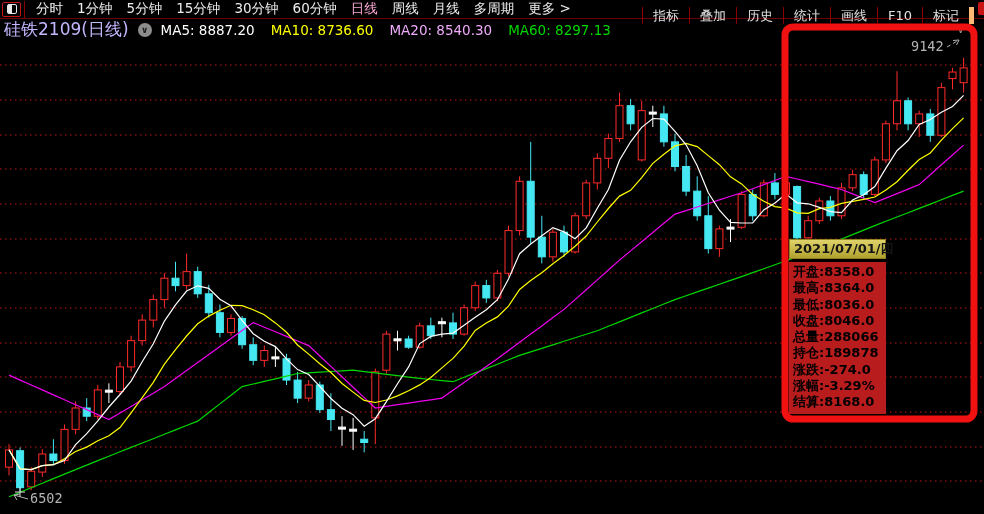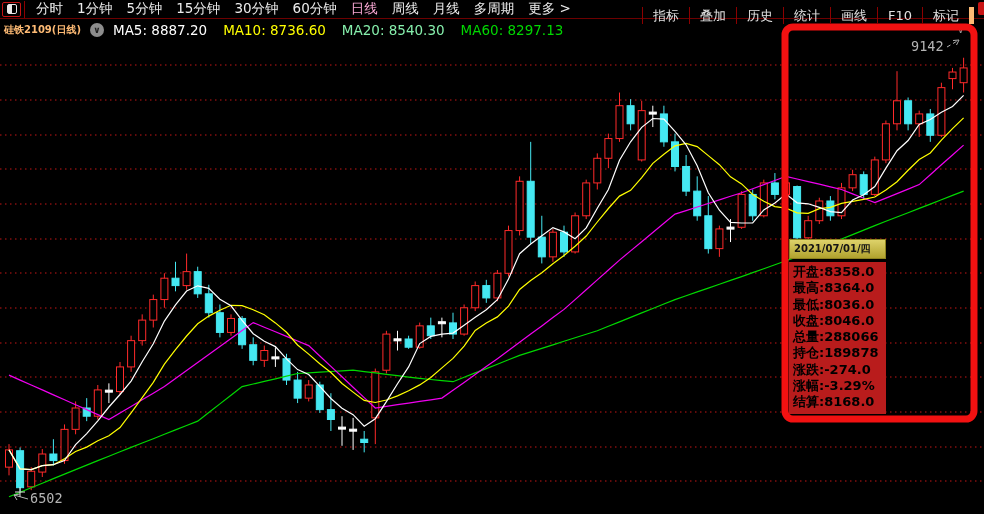--- a/index.html
+++ b/index.html
@@ -14,30 +14,30 @@
   .vsep{width:1px;height:17px;background:#8b0000;margin-right:4px;}
   .periods{display:flex;align-items:center;}
   .ptab{color:#ececec;font-size:13.5px;margin:0 7px;white-space:nowrap;cursor:default;}
   .ptab.active{color:#f9a8d4;}
   .rbtns{position:absolute;right:10px;top:0;height:31px;display:flex;align-items:center;}
   .rbtn{color:#e2e2e2;font-size:13px;padding:0 10px;height:17px;line-height:17px;border-left:1px solid #8b0000;white-space:nowrap;}
   .rbtn:last-child{border-right:5px solid #fdba74;}
   .stub{position:absolute;right:0;top:2px;width:6px;height:13px;background:#c81414;border-radius:2px 0 0 2px;z-index:4;}
   
   .row2{position:absolute;top:19px;left:4px;height:21px;display:flex;align-items:center;z-index:4;}
-  .inst{color:#fdba74;font-size:10px;white-space:nowrap;font-weight:bold;}
+  .inst{color:#c4b5fd;font-size:17px;white-space:nowrap;}
   .ddicon{width:14px;height:14px;border-radius:50%;background:#8d8d8d;color:#1e1e1e;font-size:9px;
     line-height:14px;text-align:center;margin:0 9px;font-weight:bold;}
   .maitem{font-size:13.5px;margin-right:16px;white-space:nowrap;}
   
   #chart{position:absolute;top:0;left:0;z-index:1;}
   
   .tooltip{position:absolute;left:789px;top:239px;z-index:6;width:97px;}
   .tt-head{height:18px;line-height:18px;background:linear-gradient(#ded26a,#b1a22e);
-    border:1px solid #8f841f;color:#141414;font-size:10px;font-weight:bold;padding-left:4px;white-space:nowrap;}
+    border:1px solid #8f841f;color:#141414;font-size:13px;font-weight:bold;padding-left:4px;white-space:nowrap;}
   .tt-body{margin-top:3px;background:#b91c1c;color:#000;width:93px;padding:2px 0 3px 4px;}
   .tt-row{font-size:13px;line-height:16.3px;font-weight:600;white-space:nowrap;}
 </style>
 </head>
 <body>
 
 <div class="screen">
 
   <div class="row1">
     <div class="winicon">
@@ -65,21 +65,21 @@
         <span class="rbtn">画线</span>
         <span class="rbtn">F10</span>
         <span class="rbtn">标记</span>
       </div>
     <div class="stub"></div>
   </div>
 
   <div class="row2">
     <span class="inst">硅铁2109(日线)</span>
     <span class="ddicon">∨</span>
-    <span id="malegend"><span class="maitem" style="color: rgb(255, 255, 255);">MA5: 8887.20</span><span class="maitem" style="color: rgb(255, 255, 0);">MA10: 8736.60</span><span class="maitem" style="color: #86efac;">MA20: 8540.30</span><span class="maitem" style="color: rgb(0, 216, 0);">MA60: 8297.13</span></span>
+    <span id="malegend"><span class="maitem" style="color: rgb(255, 255, 255);">MA5: 8887.20</span><span class="maitem" style="color: rgb(255, 255, 0);">MA10: 8736.60</span><span class="maitem" style="color: #f0abfc;">MA20: 8540.30</span><span class="maitem" style="color: rgb(0, 216, 0);">MA60: 8297.13</span></span>
   </div>
 
   <svg id="chart" width="984" height="514" viewBox="0 0 984 514">
       <line x1="0" y1="65" x2="984" y2="65" stroke="#c31616" stroke-width="1" stroke-dasharray="1.5 3.5"></line>
       <line x1="0" y1="100" x2="984" y2="100" stroke="#c31616" stroke-width="1" stroke-dasharray="1.5 3.5"></line>
       <line x1="0" y1="135" x2="984" y2="135" stroke="#c31616" stroke-width="1" stroke-dasharray="1.5 3.5"></line>
       <line x1="0" y1="169" x2="984" y2="169" stroke="#c31616" stroke-width="1" stroke-dasharray="1.5 3.5"></line>
       <line x1="0" y1="204" x2="984" y2="204" stroke="#c31616" stroke-width="1" stroke-dasharray="1.5 3.5"></line>
       <line x1="0" y1="239" x2="984" y2="239" stroke="#c31616" stroke-width="1" stroke-dasharray="1.5 3.5"></line>
       <line x1="0" y1="273" x2="984" y2="273" stroke="#c31616" stroke-width="1" stroke-dasharray="1.5 3.5"></line>

